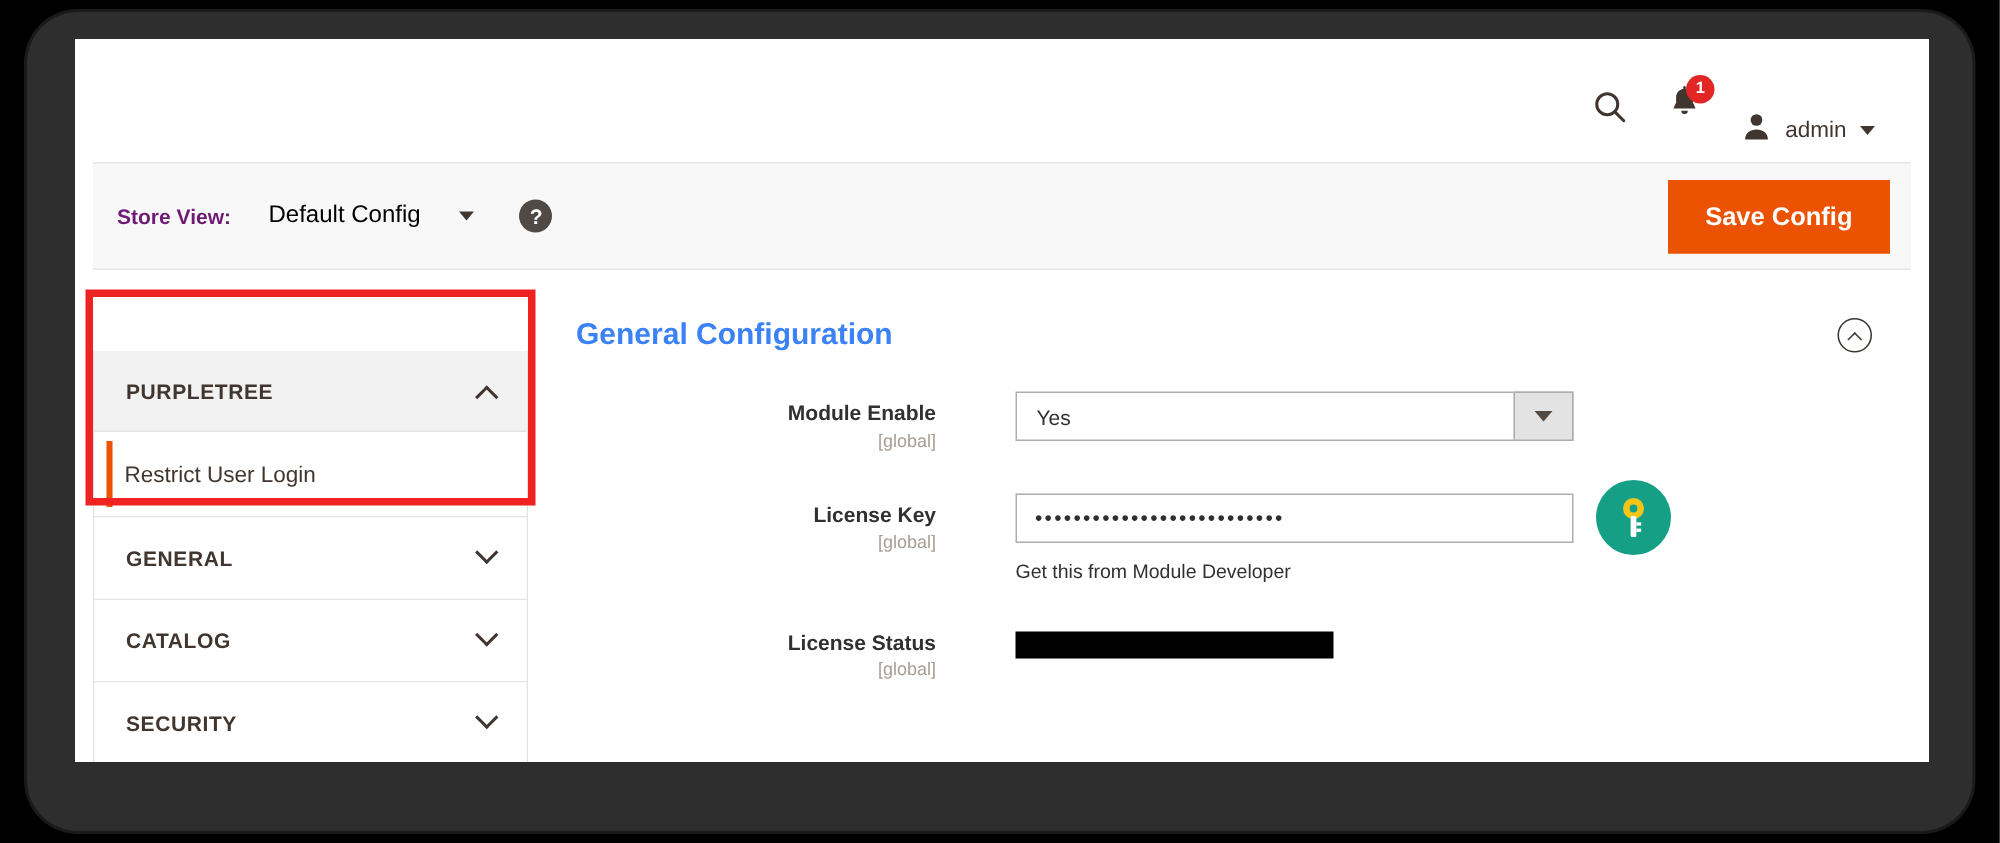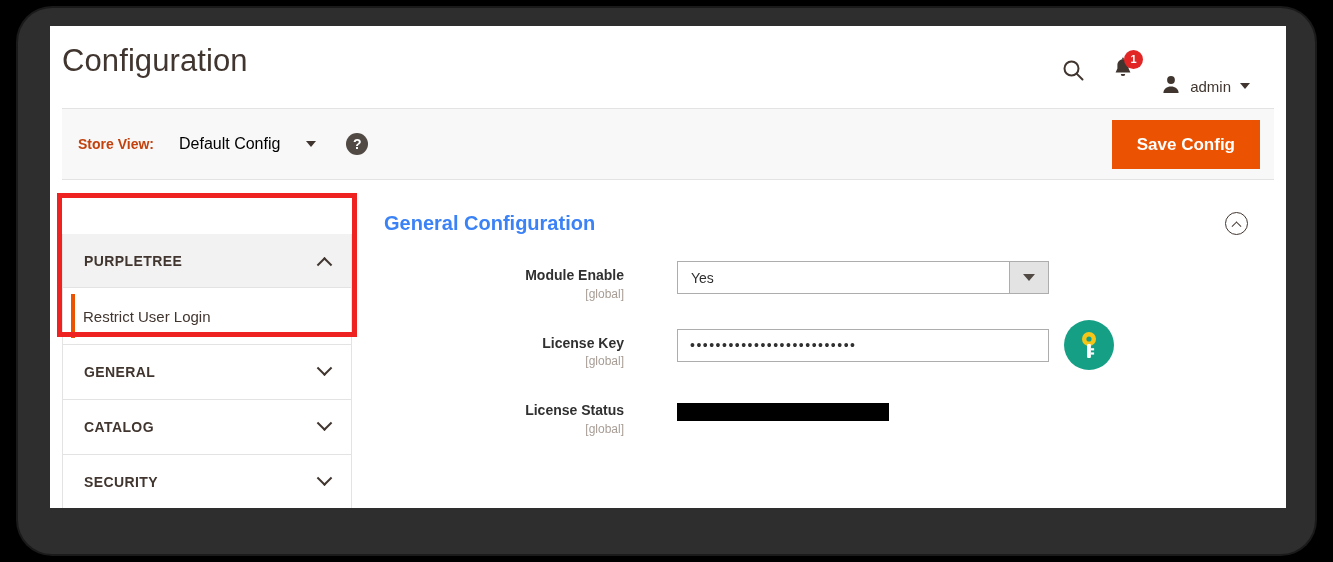--- a/index.html
+++ b/index.html
@@ -118,21 +118,21 @@
     border-top: 1px solid #e3e3e3;
     border-bottom: 1px solid #e3e3e3;
     display: flex;
     align-items: center;
     padding: 0 16px;
   }
 
   #storeview-label {
     font-size: 14px;
     font-weight: 700;
-    color: #c2410c;
+    color: #701a75;
   }
 
   #storeview-select {
     margin-left: 25px;
     display: flex;
     align-items: center;
     gap: 26px;
     cursor: pointer;
   }
 
@@ -394,21 +394,20 @@
     white-space: nowrap;
   }
 </style>
 </head>
 <body>
 
 <div id="bezel">
   <div id="screen">
 
     <div id="page-header">
-      <h1 id="page-title">Configuration</h1>
 
       <div id="header-actions">
 
         <button class="hdr-icon-btn" id="search-icon">
           <svg width="24" height="24" viewBox="0 0 24 24" aria-hidden="true">
             <circle cx="10.5" cy="10.5" r="7" fill="none" stroke="#41362f" stroke-width="2"></circle>
             <line x1="15.6" y1="15.6" x2="21.5" y2="21.5" stroke="#41362f" stroke-width="2" stroke-linecap="round"></line>
           </svg>
         </button>
 
@@ -513,20 +512,21 @@
           </div>
         </div>
 
         <div class="field-row">
           <div class="field-label-col">
             <span class="field-label">License Key</span>
             <span class="field-scope">[global]</span>
           </div>
           <div class="field-control">
             <input id="license-key-input" type="text" readonly="" value="••••••••••••••••••••••••••" style="">
+            <div id="license-key-note">Get this from Module Developer</div>
             <div id="license-key-badge">
               <svg width="26" height="30" viewBox="0 0 26 30" aria-hidden="true">
                 <circle cx="13" cy="9" r="7" fill="#f5c518"></circle>
                 <circle cx="13" cy="9" r="2.6" fill="#15a086"></circle>
                 <rect x="11.1" y="14" width="3.8" height="14" rx="1" fill="#ffffff"></rect>
                 <rect x="14.9" y="18.2" width="3.2" height="2.2" fill="#ffffff"></rect>
                 <rect x="14.9" y="22.4" width="3.2" height="2.2" fill="#ffffff"></rect>
               </svg>
             </div>
           </div>

